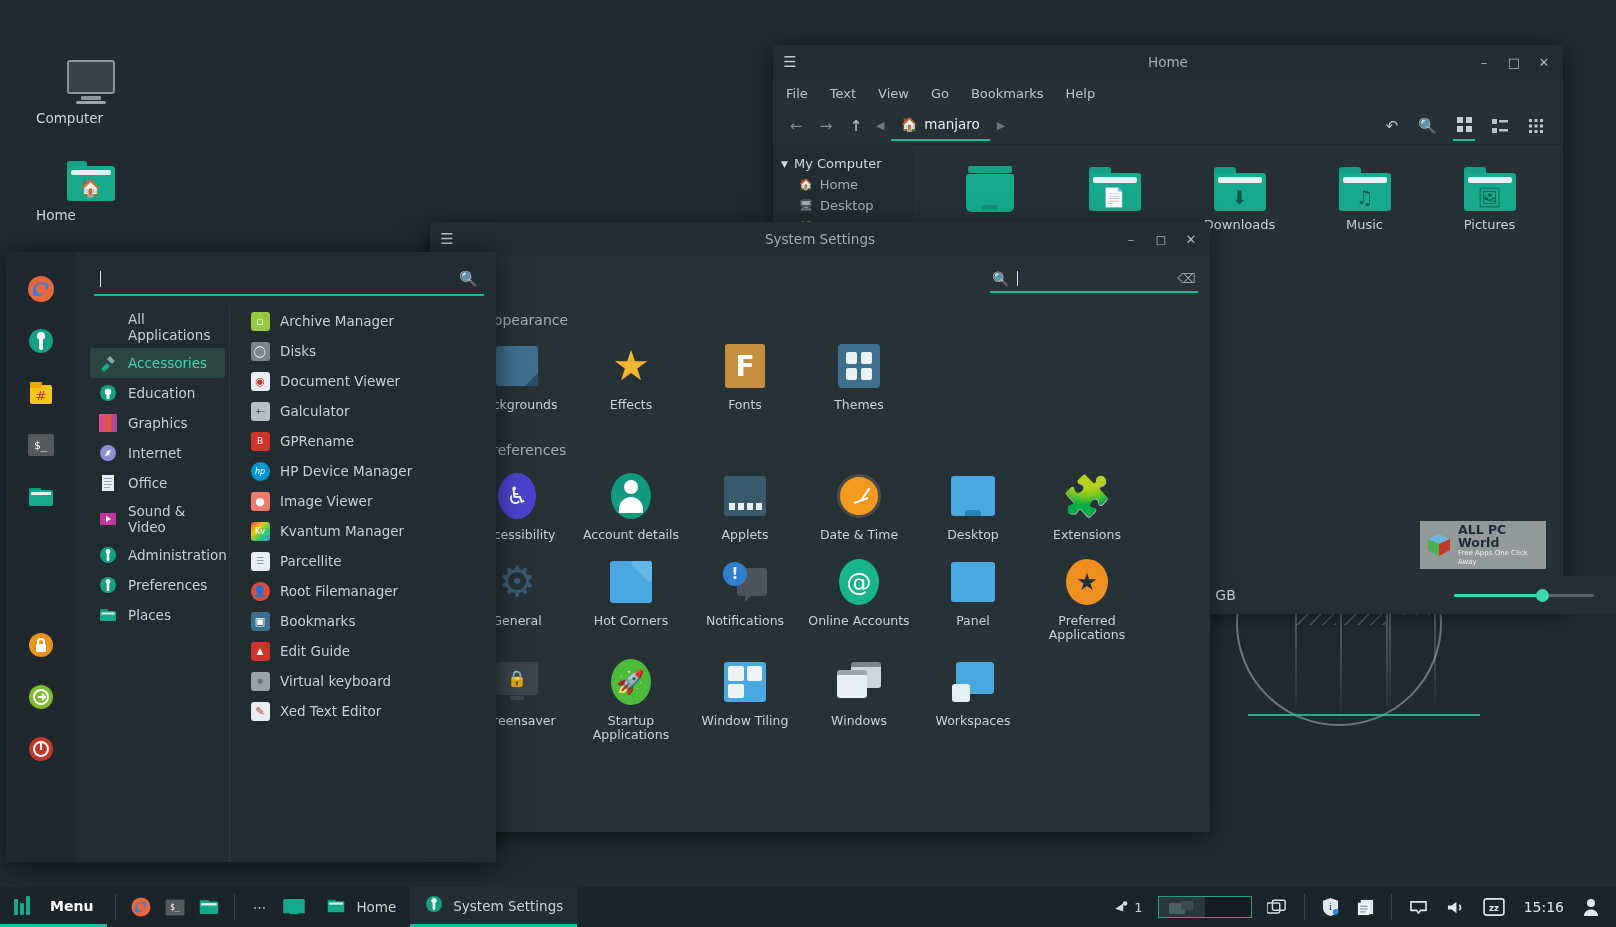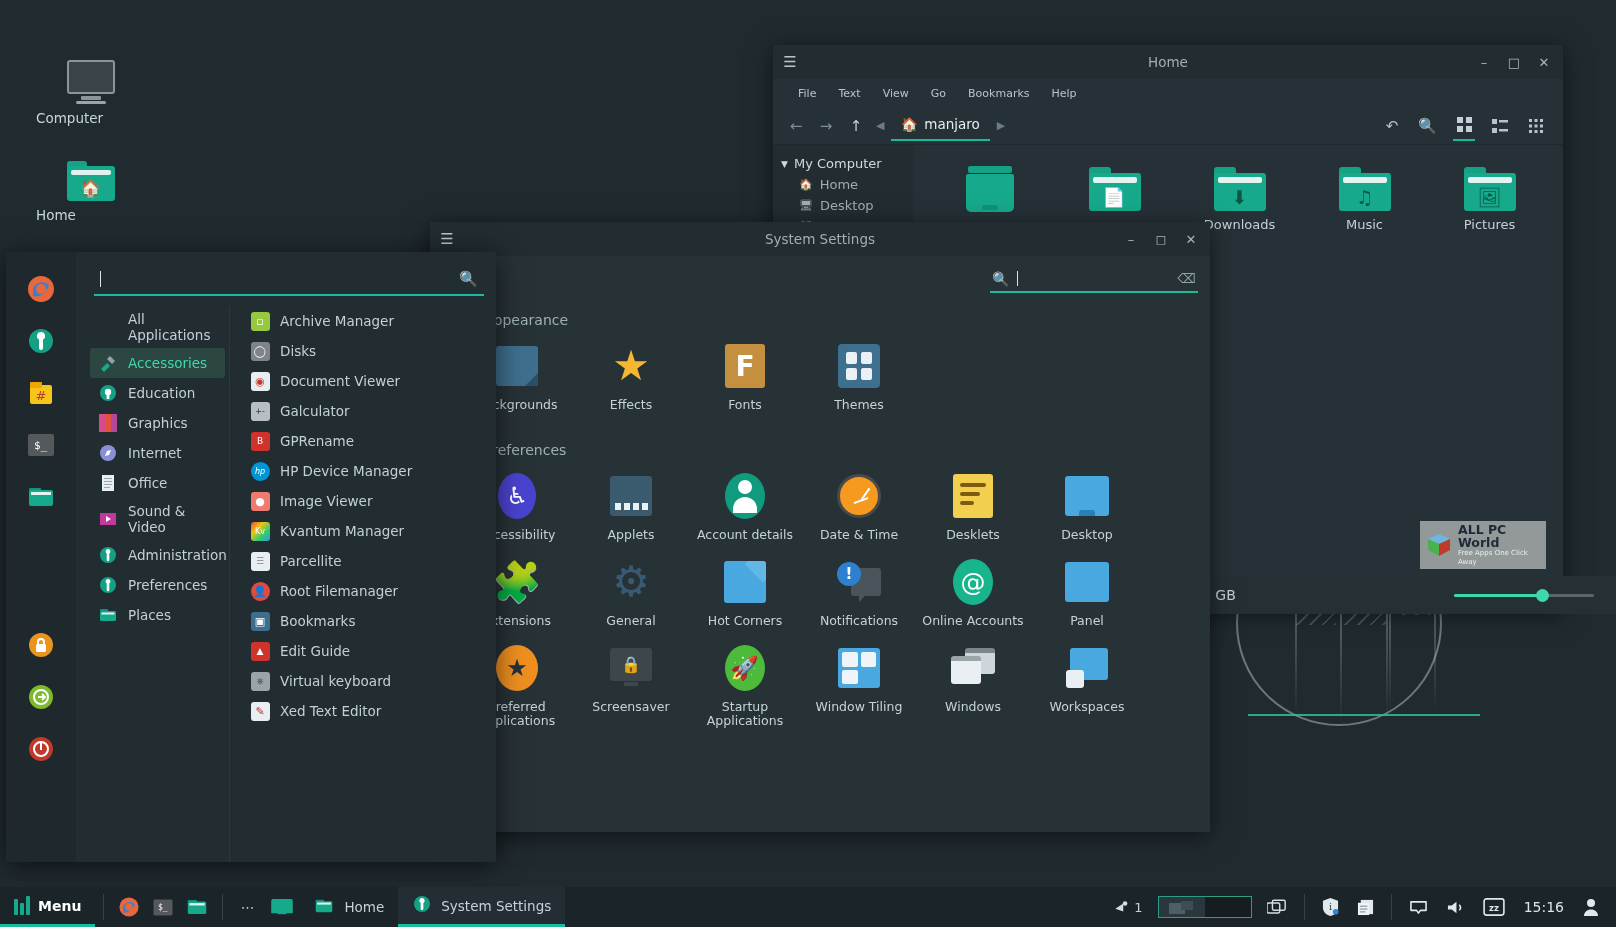--- a/index.html
+++ b/index.html
@@ -53,22 +53,22 @@
     height: 34px; background:#222c31; display:flex; align-items:center;
     color:#9fb0b6; font-size:13.5px; position: relative;
   }
   .titlebar .hamb { width: 34px; text-align:center; font-size:15px; color:#b9c6cb; cursor:pointer; }
   .titlebar .ttl { position:absolute; left:0; right:0; text-align:center; pointer-events:none; }
   .titlebar .wbtns { margin-left:auto; display:flex; gap:0; padding-right:4px; }
   .titlebar .wbtn { width:30px; height:34px; display:flex;align-items:center;justify-content:center;color:#a9b7bc;font-size:13px;cursor:pointer;}
 
   
   #nemo { left: 773px; top: 45px; width: 790px; height: 565px; background:#263137; }
-  #nemo .menubar { height: 28px; display:flex; align-items:center; padding-left: 22px; gap: 16px;
-                   color:#b7c4c9; font-size:11px; background:#263137; }
+  #nemo .menubar { height: 28px; display:flex; align-items:center; padding-left: 10px; gap: 16px;
+                   color:#b7c4c9; font-size:13px; background:#263137; }
   #nemo .menubar span { cursor:pointer; padding: 2px 3px; }
   #nemo .pathbar { height: 38px; display:flex; align-items:center; gap: 4px; padding: 0 10px; background:#263137;
                    border-bottom:1px solid #1e282d; }
   #nemo .navbtn { width:26px;height:26px;display:flex;align-items:center;justify-content:center;color:#7e8e94;font-size:15px;cursor:pointer;}
   #nemo .navbtn.act { color:#c4d0d5; }
   #nemo .crumb { display:flex;align-items:center;gap:6px; color:#e4edf0; font-size:13.5px; padding: 6px 10px 7px;
                  border-bottom: 2px solid #1abc9c; cursor:pointer; }
   #nemo .crumb-arrow { color:#6c7c82; font-size: 11px; padding: 0 3px; cursor:pointer;}
   #nemo .tools { margin-left:auto; display:flex; align-items:center; gap: 14px; padding-right: 6px; }
   #nemo .tool { color:#b6c3c8; font-size:15px; cursor:pointer; display:flex; align-items:center; justify-content:center; width:22px;height:30px;}
@@ -163,21 +163,21 @@
   #menu .apps { flex:1; padding-left:12px; }
   .mrow { display:flex;align-items:center;gap:10px;padding:5px 8px;border-radius:3px;color:#c3d0d5;font-size:13.5px;cursor:pointer;}
   .mrow.sel { background:#2c4742; color:#3fd7ae; }
   .mrow .mi { width:20px;height:20px;display:flex;align-items:center;justify-content:center;flex:0 0 20px; }
   .catlabel { color:#c3d0d5;font-size:13.5px;padding:5px 8px 5px 38px; }
 
   .mini { width:19px;height:19px;border-radius:3px;display:flex;align-items:center;justify-content:center;font-size:11px;color:#fff;}
 
   
   #taskbar { position:absolute; left:0; bottom:0; width:1616px; height:40px; background:#1b2428; display:flex; align-items:center; color:#c6d2d7; font-size:13.5px;}
-  #taskbar .menu-btn { display:flex;align-items:center;gap:8px;padding:0 14px;height:40px; cursor:pointer; border-bottom:3px solid #1abc9c;}
+  #taskbar .menu-btn { display:flex;align-items:center;gap:20px;padding:0 14px;height:40px; cursor:pointer; border-bottom:3px solid #1abc9c;}
   #taskbar .menu-btn .lg { display:flex; gap:2px; align-items:flex-end; }
   #taskbar .menu-btn .lg i { width:4px;background:#17a98b;display:block;border-radius:1px;}
   #taskbar .menu-btn b { color:#fff; font-size:14px; }
   #taskbar .sep { width:1px;height:26px;background:#33424a;margin:0 8px;}
   #taskbar .launcher { width:34px;height:40px;display:flex;align-items:center;justify-content:center;cursor:pointer;}
   #taskbar .wbtn2 { display:flex;align-items:center;gap:9px;height:40px;padding:0 14px;cursor:pointer;}
   #taskbar .wbtn2.active { background:#222e33; border-bottom:3px solid #1abc9c; }
   #taskbar .tray { margin-left:auto; display:flex; align-items:center; gap:0; padding-right:8px;}
   #taskbar .tray .ti { padding:0 9px; height:40px; display:flex;align-items:center;justify-content:center;cursor:pointer; color:#c6d2d7;}
   #taskbar .clock { font-size:14px; color:#dce7ea; padding:0 10px;}
@@ -470,56 +470,46 @@
       <div class="ss-section-title" style="padding-top:24px;">Preferences</div>
       <div class="ss-grid">
         <div class="ss-cell">
           <div class="ic">
               <div class="ic-access">♿</div>
             </div>
           <span class="lb">Accessibility</span>
         </div>
         <div class="ss-cell">
           <div class="ic">
-              <div class="ic-applets">
-                <i></i>
-                <i></i>
-                <i></i>
-                <i></i>
-              </div>
-            </div>
-          <span class="lb">Applets</span>
-        </div>
-        <div class="ss-cell">
-          <div class="ic">
               <div class="ic-acct">
                 <span class="h"></span>
                 <span class="b"></span>
               </div>
             </div>
           <span class="lb">Account details</span>
         </div>
         <div class="ss-cell">
           <div class="ic">
+              <div class="ic-applets">
+                <i></i>
+                <i></i>
+                <i></i>
+                <i></i>
+              </div>
+            </div>
+          <span class="lb">Applets</span>
+        </div>
+        <div class="ss-cell">
+          <div class="ic">
               <div class="ic-clock">
                 <span class="hh"></span>
                 <span class="mh"></span>
               </div>
             </div>
           <span class="lb">Date &amp; Time</span>
-        </div>
-        <div class="ss-cell">
-          <div class="ic">
-              <div class="ic-desklet">
-                <i style="width:100%"></i>
-                <i style="width:78%"></i>
-                <i style="width:55%"></i>
-              </div>
-            </div>
-          <span class="lb">Desklets</span>
         </div>
         <div class="ss-cell">
           <div class="ic">
               <div class="ic-desktop"></div>
             </div>
           <span class="lb">Desktop</span>
         </div>
 
         <div class="ss-cell">
           <div class="ic">

